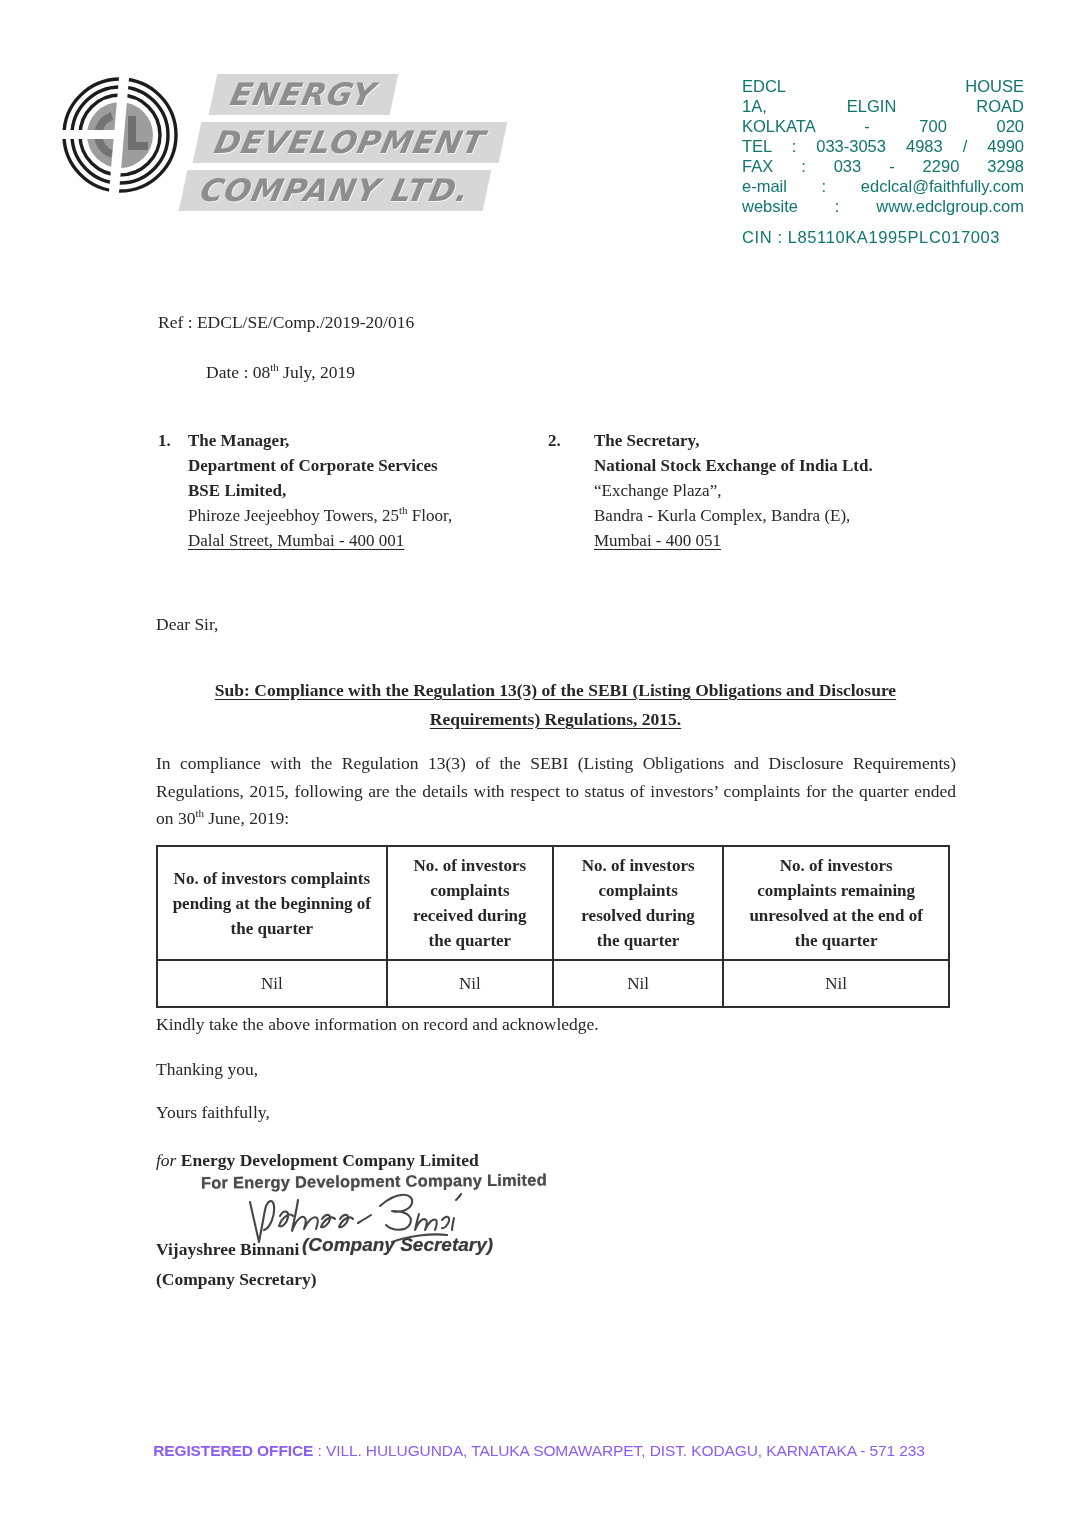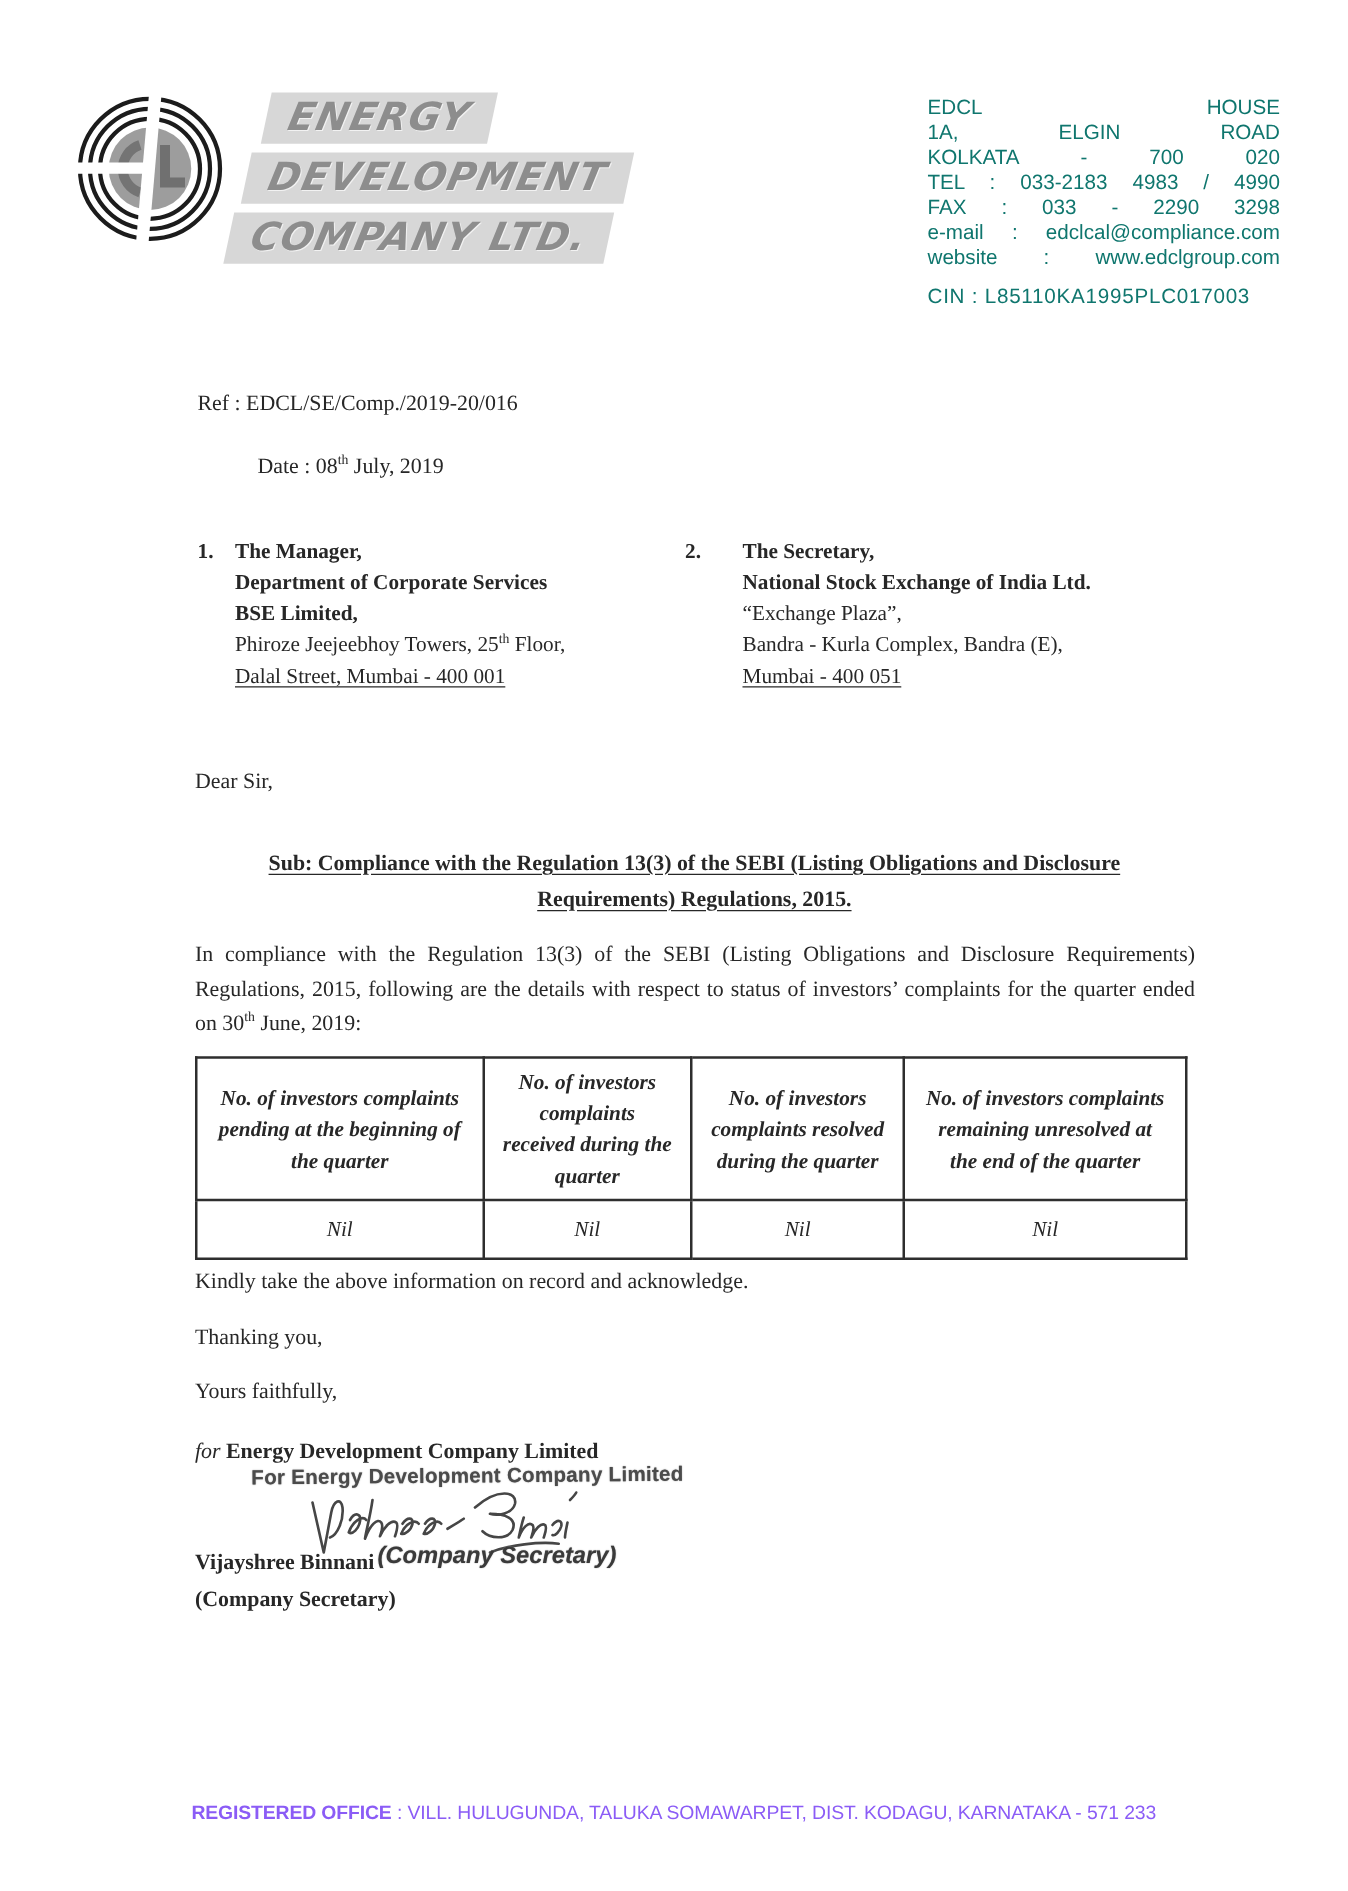--- a/index.html
+++ b/index.html
@@ -72,21 +72,20 @@
   .subject span { text-decoration:underline; text-underline-offset:3px; }
   .body-par {
     position:absolute; left:156px; top:750px; width:800px;
     font-size:17.5px; line-height:27.5px; text-align:justify;
   }
 
   
   .cmp-table {
     position:absolute; left:156px; top:845px; width:794px;
     border-collapse:collapse;
-    font-style:italic;
   }
   .cmp-table th, .cmp-table td {
     border:2px solid #2e2e2e;
     font-size:17px; text-align:center; vertical-align:middle;
     padding:6px 14px;
   }
   .cmp-table th { font-weight:bold; line-height:25px; height:104px; }
   .cmp-table td { height:47px; font-weight:normal; }
   .col1 { width:29%; } .col2 { width:21%; } .col3 { width:21.5%; } .col4 { width:28.5%; }
 
@@ -147,23 +146,23 @@
   <div class="bands">
     <span class="band-row b1"><span class="band"><span class="band-inner">ENERGY</span></span></span>
     <span class="band-row b2"><span class="band"><span class="band-inner">DEVELOPMENT</span></span></span>
     <span class="band-row b3"><span class="band"><span class="band-inner">COMPANY LTD.</span></span></span>
   </div>
 
   <div class="ho-address">
     <div class="ho-line">EDCL HOUSE</div>
     <div class="ho-line">1A, ELGIN ROAD</div>
     <div class="ho-line">KOLKATA - 700 020</div>
-    <div class="ho-line">TEL : 033-2183 4983 / 4990</div>
+    <div class="ho-line">TEL : 033-3053 4983 / 4990</div>
     <div class="ho-line">FAX : 033 - 2290 3298</div>
-    <div class="ho-line">e-mail : edclcal@compliance.com</div>
+    <div class="ho-line">e-mail : edclcal@faithfully.com</div>
     <div class="ho-line">website : www.edclgroup.com</div>
     <div class="ho-cin">CIN : L85110KA1995PLC017003</div>
   </div>
 
   <div class="ref-line">Ref : EDCL/SE/Comp./2019-20/016</div>
   <div class="date-line"><span>Date : 08</span><sup>th</sup><span> July, 2019</span></div>
 
   <div class="recipient r1">
     <span class="rec-num">1.</span>
     <div class="rec-lines">

